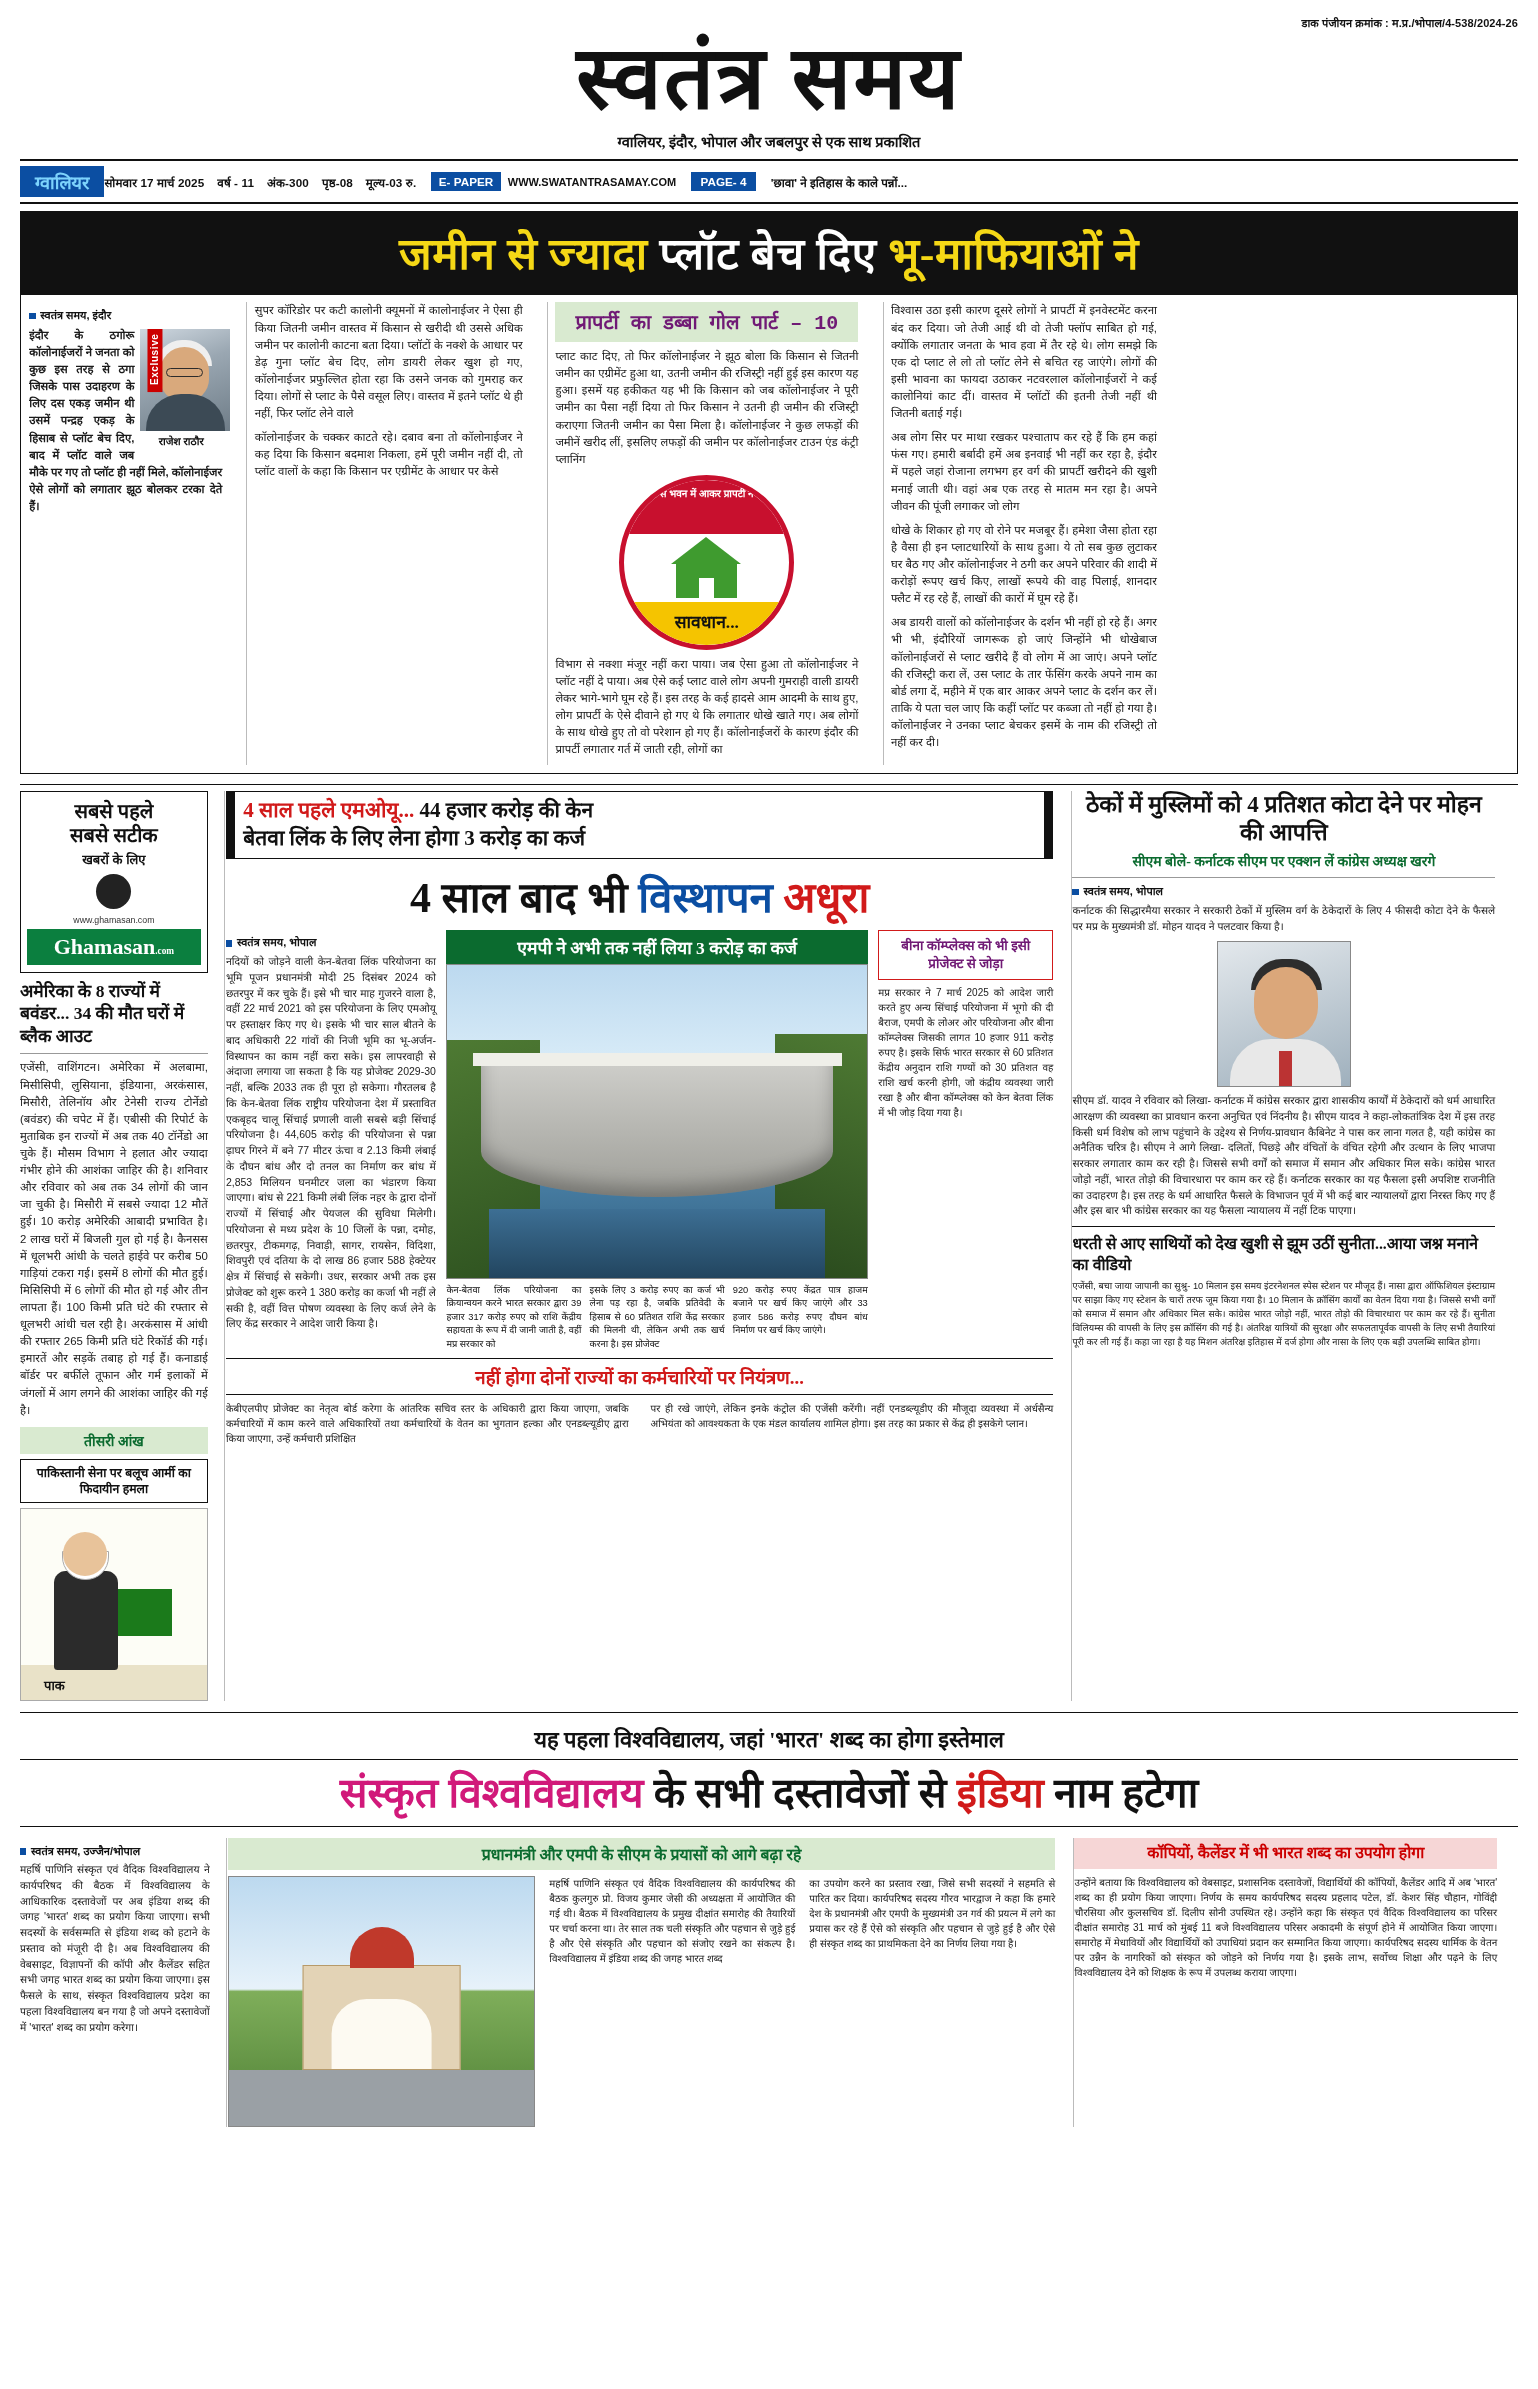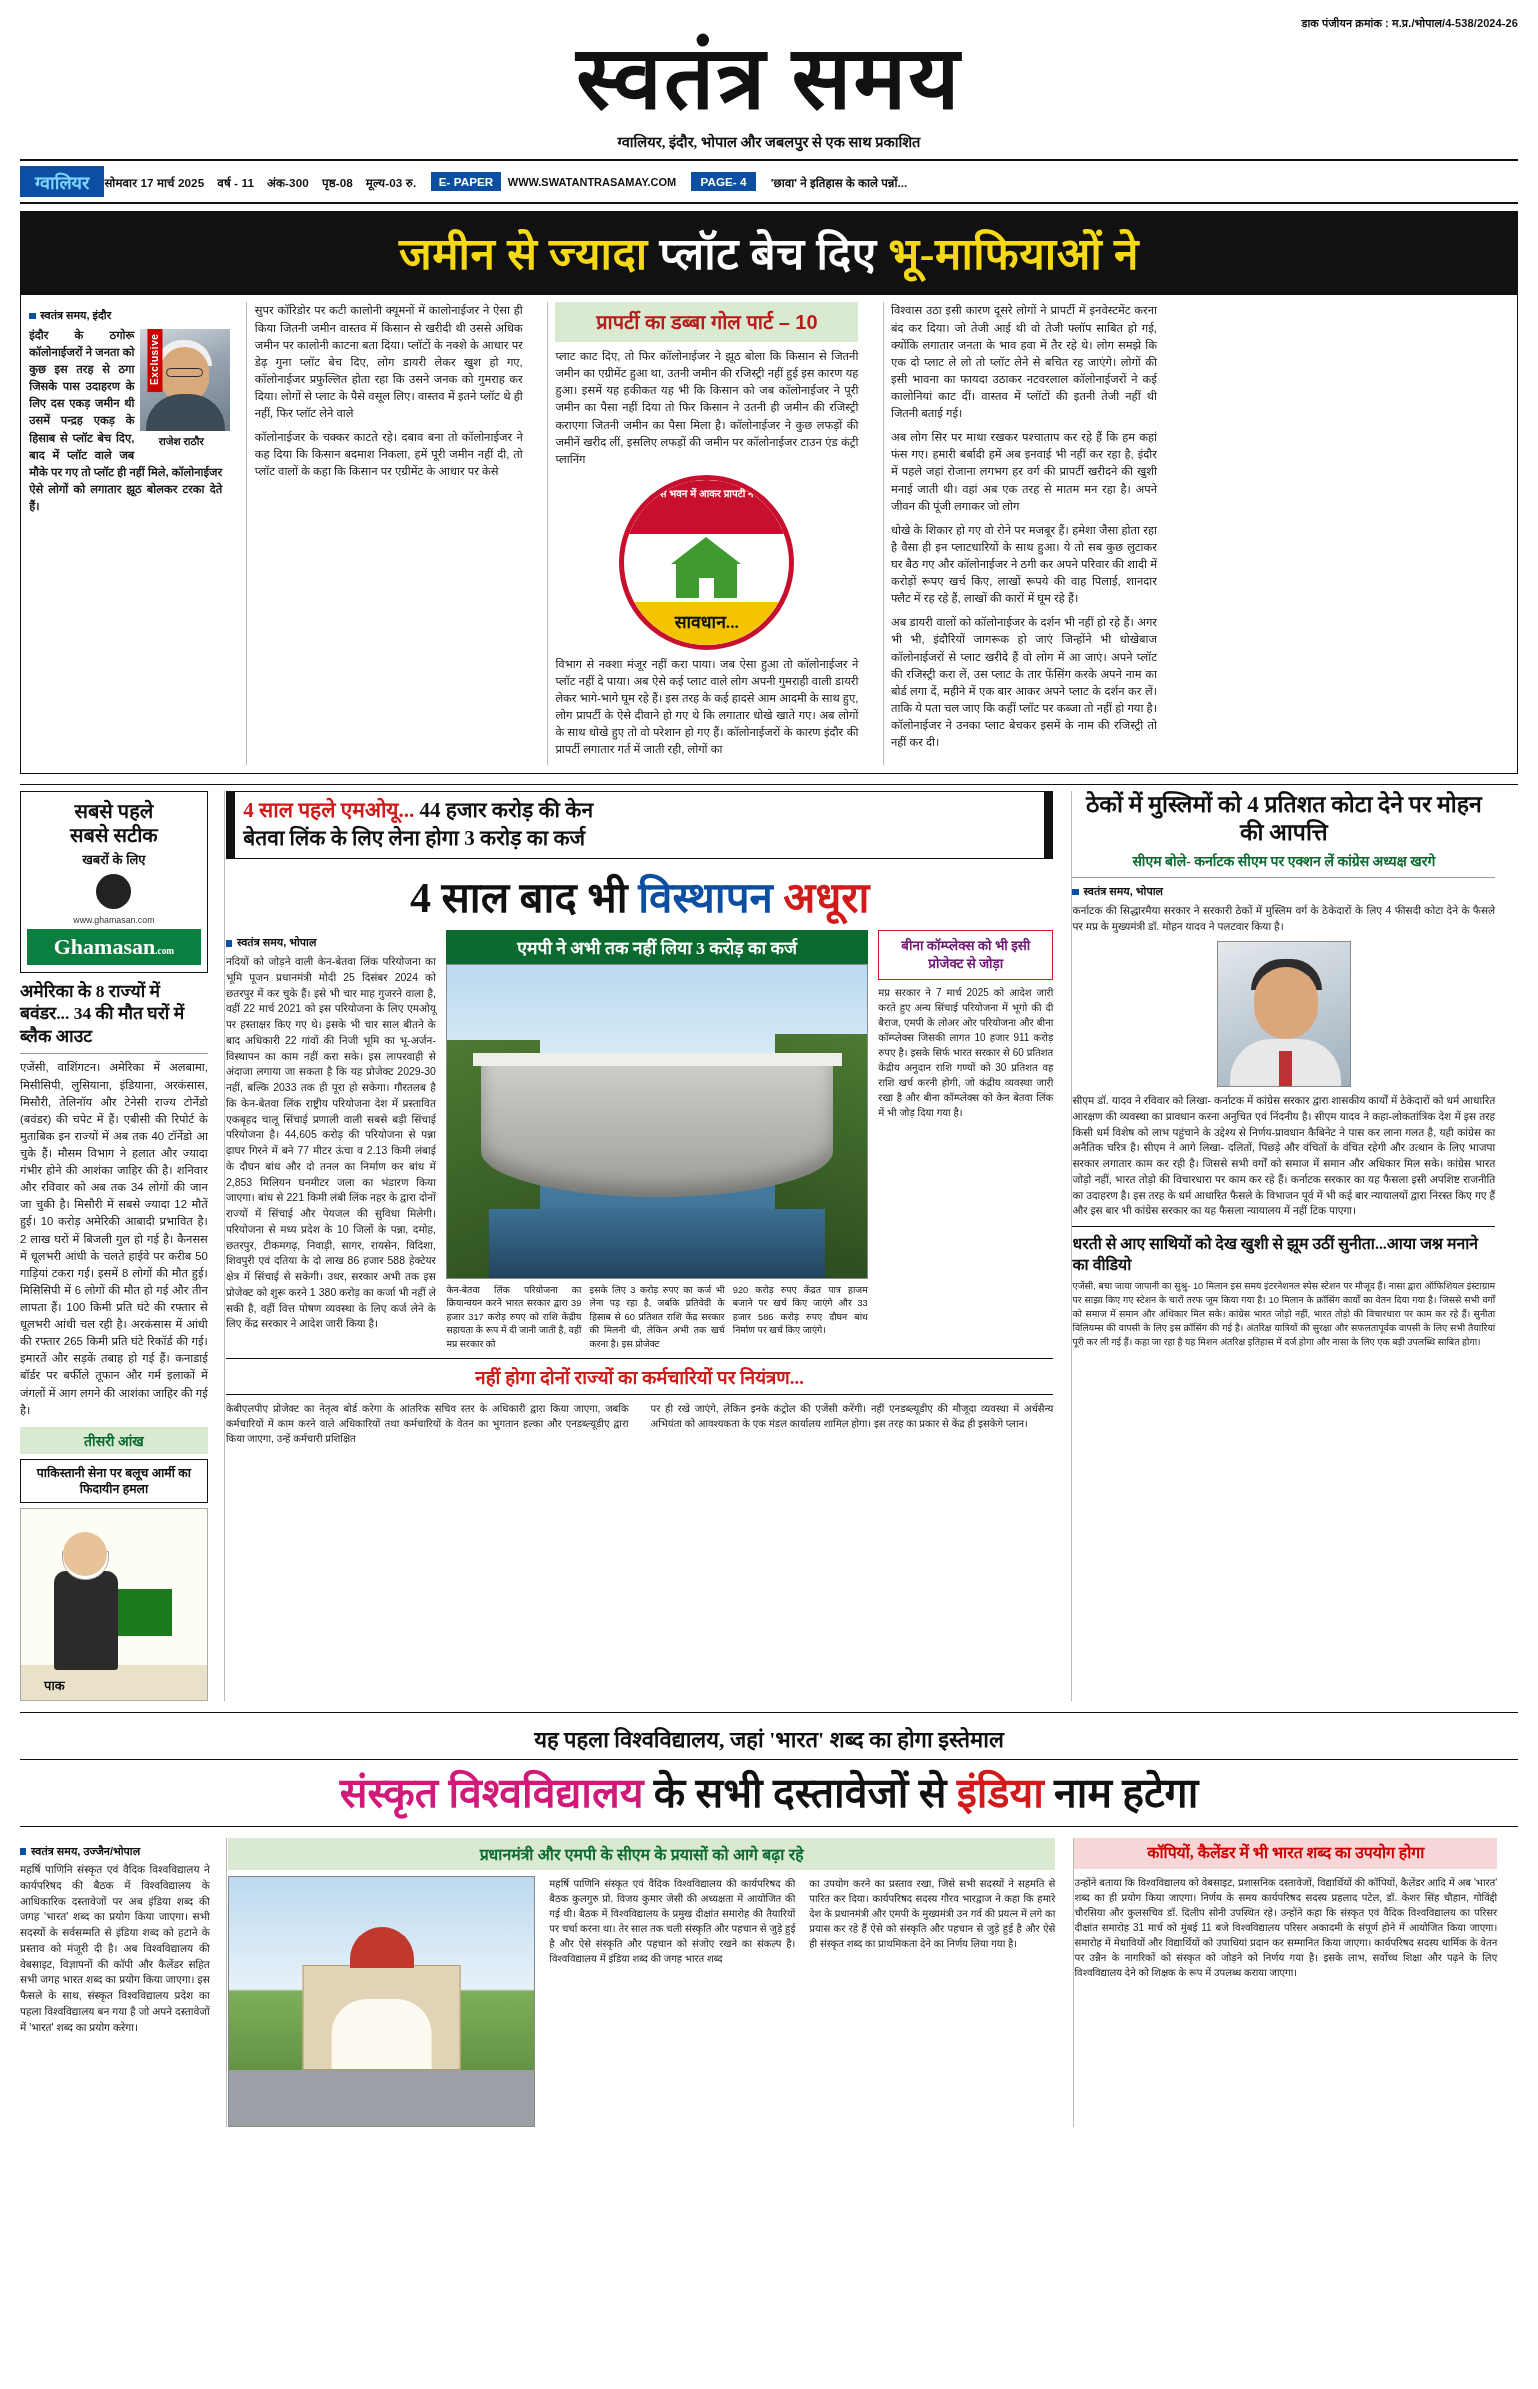--- a/index.html
+++ b/index.html
@@ -122,24 +122,24 @@
     padding: 7px 8.2px 8.2px 8.2px;
   }
   .vline { background: #bbb; width:0.6px; margin: 0 8.2px; }
   .kicker-bar {
     background: #d9ead0;
     text-align: center;
     padding: 5.8px 0 7px 0;
     margin-bottom: 5.8px;
   }
   .kicker-bar span {
-    color: #b91c1c;
+    color: #701a75;
     font-size: 20px;
     font-weight: bold;
-    font-family: Liberation Sans, sans-serif;
+    font-family: Liberation Mono, monospace;
   }
   .lead-intro {
     font-size: 13.4px;
     line-height: 1.5;
     font-weight: bold;
     text-align: justify;
   }
   .photo-wrap {
     float: right;
     width: 82px;
@@ -366,21 +366,21 @@
   .uni-photo .gate:before{
     content:"";position:absolute;left:18%;bottom:0;width:64%;height:70px;background:#fdfaf2;border-radius:35px 35px 0 0;
   }
   .uni-photo .dome{
     position:absolute;left:50%;transform:translateX(-50%);bottom:158px;width:64px;height:41px;
     background:#c0392b;border-radius:35px 35px 0 0;
   }
   .uni-photo .road{position:absolute;left:0;right:0;bottom:0;height:56px;background:#9aa0a5;}
   .green-head-bar {
     background:#d9ead0;color:#0b6b2f;text-align:center;font-weight:bold;
-    font-size:15.8px;padding:5.3px 0;font-family:Liberation Sans, sans-serif;margin-bottom:5.8px;
+    font-size:15.8px;padding:5.3px 0;font-family:Liberation Serif, serif;margin-bottom:5.8px;
   }
   .red-head-bar {
     background:#f6d6d6;color:#c00;text-align:center;font-weight:bold;
     font-size:15.8px;padding:5.3px 0;font-family:"Liberation Serif",serif;margin-bottom:5.8px;
     line-height:1.3;
   }
 </style>
 </head>
 <body>
 

